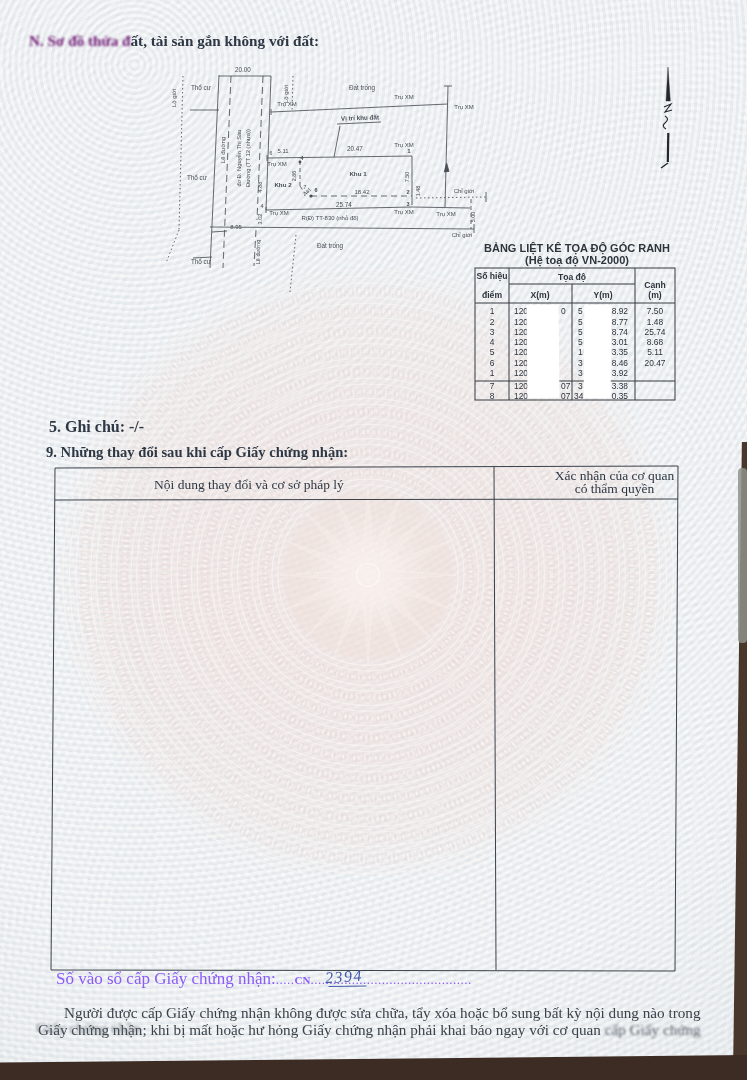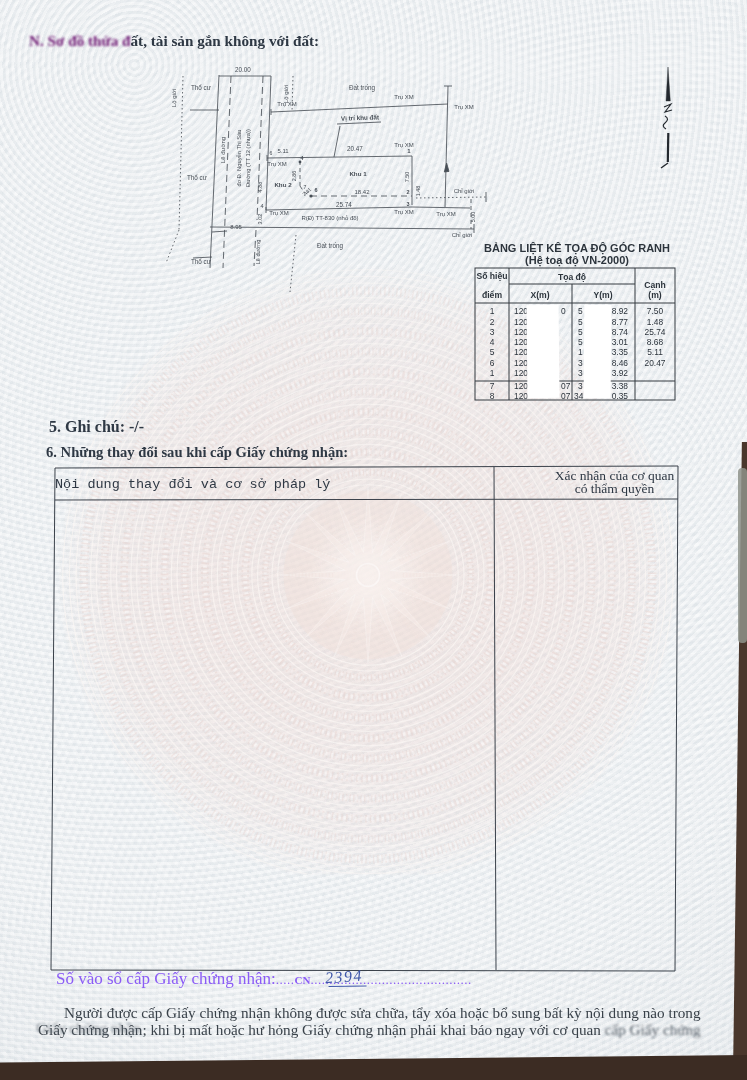--- a/index.html
+++ b/index.html
@@ -315,23 +315,23 @@
 <polyline points="51,970 675,971"></polyline>
 </g>
 </svg>
 
 <div class="t" style="left:29px;top:32px;font-size:15.2px;font-weight:bold;">
   <span style="color:#701a75;filter:blur(0.9px);">N. Sơ đồ thửa đ</span><span>ất, tài sản gắn không với đất:</span>
 </div>
 
 <div class="t" style="left:49px;top:418px;font-size:16px;font-weight:bold;">5. Ghi chú: -/-</div>
 
-<div class="t" style="left:46px;top:444px;font-size:14.6px;font-weight:bold;">6. Những thay đổi sau khi cấp Giấy chứng nhận:</div>
-
-<div class="t" style="left:55px;top:477px;width:388px;text-align:left;font-size:13.5px;font-family:Liberation Mono, monospace;">Nội dung thay đổi và cơ sở pháp lý</div>
+<div class="t" style="left:46px;top:444px;font-size:14.6px;font-weight:bold;">9. Những thay đổi sau khi cấp Giấy chứng nhận:</div>
+
+<div class="t" style="left:55px;top:477px;width:388px;text-align:center;font-size:13.5px;">Nội dung thay đổi và cơ sở pháp lý</div>
 
 <div class="t" style="left:495px;top:470px;width:183px;text-align:center;font-size:13.5px;line-height:12.5px;padding-left:28px;">Xác nhận của cơ quan<br>có thẩm quyền</div>
 
 <div class="t" style="left:56px;top:969px;font-size:17px;color:#8b5cf6;">Số vào sổ cấp Giấy chứng nhận:<span style="font-size:13px;letter-spacing:0.5px;">.....</span><span style="font-size:11px;font-weight:bold;">CN</span><span style="font-size:13px;letter-spacing:0.5px;">...........................................</span></div>
 
 <div class="t" style="left:325px;top:968px;font-size:16px;color:#3f57a9;font-style:italic;transform:rotate(-4deg);letter-spacing:1.5px;">2394<div style="position:absolute;left:3px;top:15px;width:38px;height:3px;border-bottom:1.4px solid #4059aa;transform:rotate(3deg);"></div></div>
 
 <div class="t" style="left:38px;top:1005px;width:680px;font-size:15.2px;color:#3a424a;line-height:16.6px;text-indent:26px;">Người được cấp Giấy chứng nhận không được sửa chữa, tẩy xóa hoặc bổ sung bất kỳ nội dung nào trong<br><span style="position:relative;text-indent:0;display:inline-block;">Giấy chứng nhận; khi bị mất hoặc hư hỏng Giấy chứng nhận phải khai báo ngay với cơ quan <span style="filter:blur(0.9px);color:#5a626b;">cấp Giấy chứng</span><span style="position:absolute;left:-2px;top:-2px;filter:blur(1.1px);color:#6a727b;opacity:0.7;">Giấy chứng nhận</span></span></div>
 
 <div style="position:absolute;left:731px;top:442px;width:16px;height:638px;background:#4a372c;clip-path:polygon(68% 0,100% 0,100% 100%,12% 100%);"></div>

